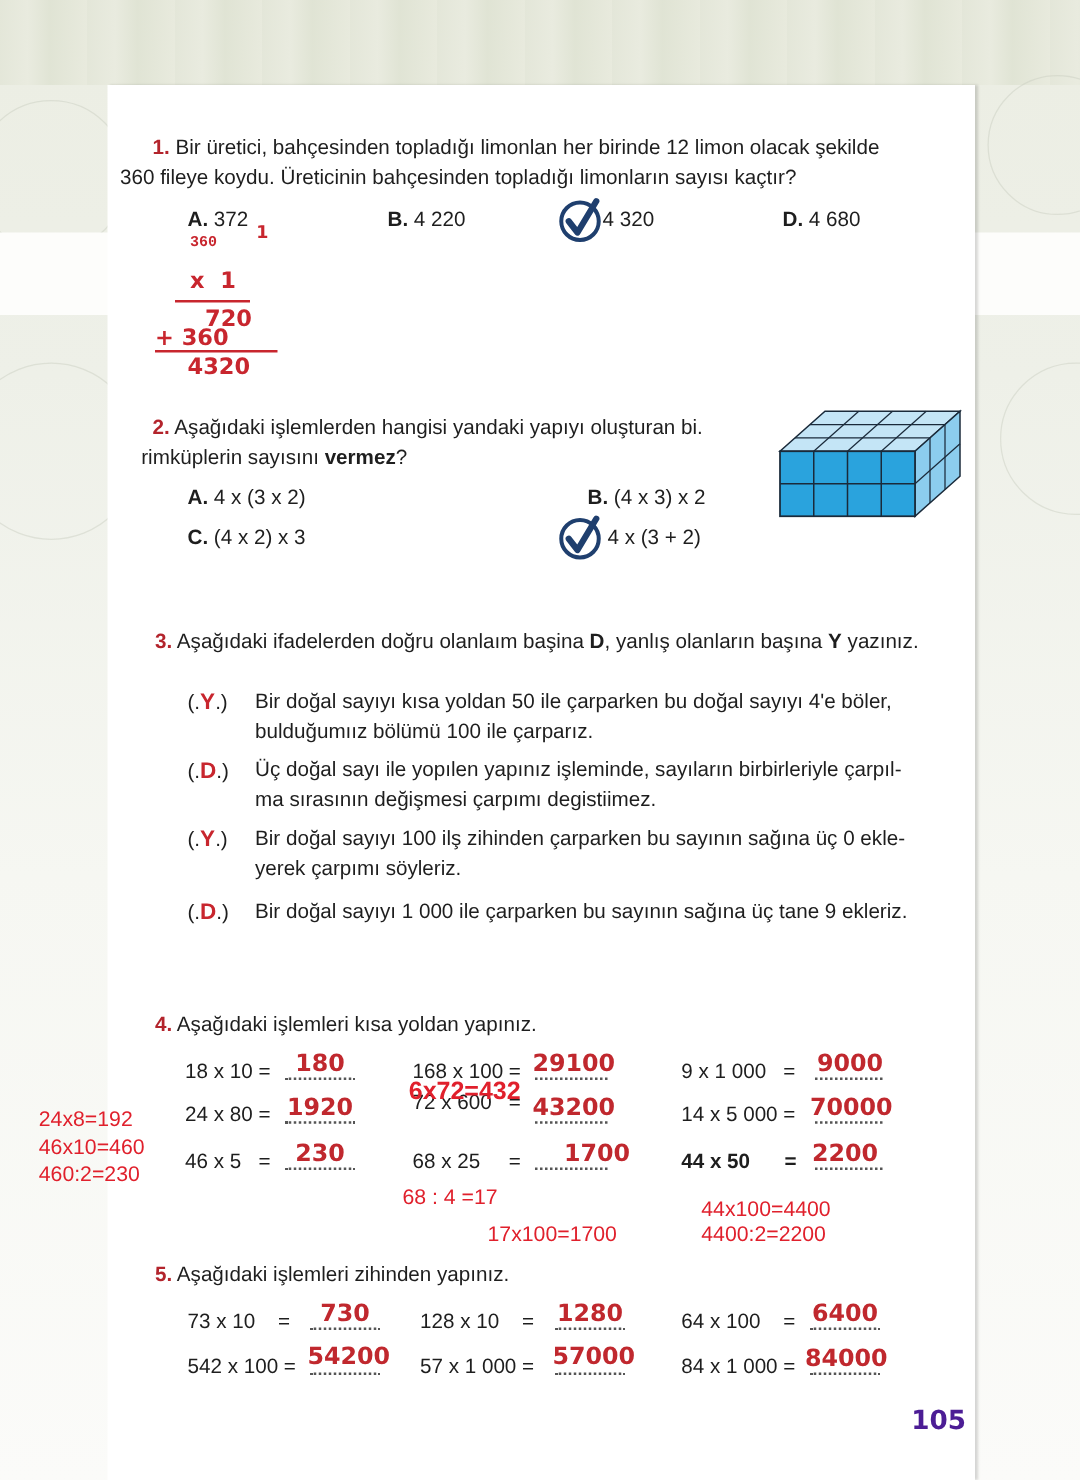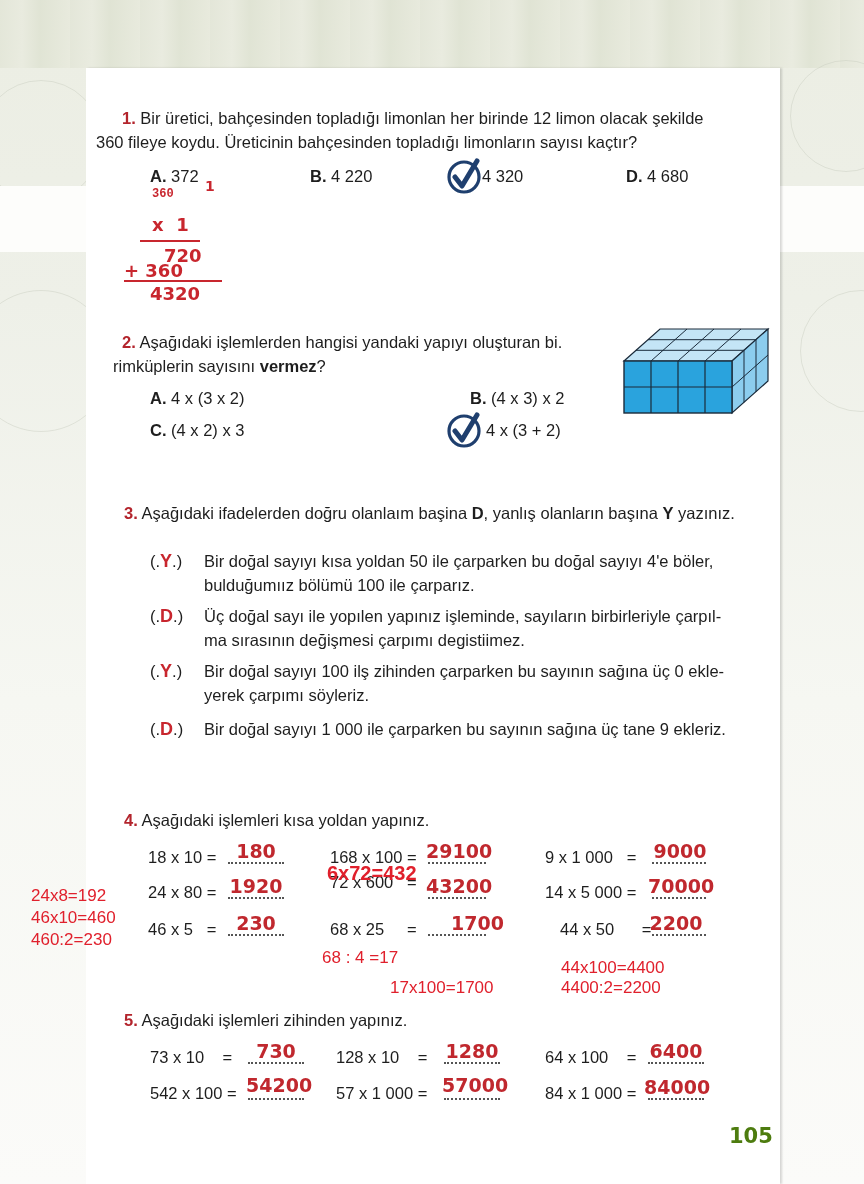--- a/index.html
+++ b/index.html
@@ -27,21 +27,21 @@
   .qtext { font-size:16.5px; line-height:22px; color:#1e1e1e; }
   .qnum { color:#b3242c; font-weight:bold; }
   .opt-letter { font-weight:bold; }
   .red-hand { color:#c8262e; font-weight:bold; font-family:"DejaVu Sans", sans-serif; }
   .red-note { color:#e0202c; font-family:"Liberation Sans", sans-serif; font-size:17px; line-height:20px; }
   .ans {
     color:#c0282e; font-weight:bold; font-family:"DejaVu Sans", sans-serif; font-size:19px;
   }
   .dots { border-bottom:2px dotted #555; display:inline-block; height:4px; }
   .tf-mark { color:#c8262e; font-weight:bold; font-size:18px; }
-  .pagenum { font-weight:bold; font-size:21px; color:#4d7c0f; font-family:"DejaVu Sans", sans-serif; }
+  .pagenum { font-weight:bold; font-size:21px; color:#4c1d95; font-family:"DejaVu Sans", sans-serif; }
   .check {
     position:absolute; width:36px; height:36px;
   }
 </style>
 </head>
 <body>
 
 <div class="bg-band-top"></div>
 <div class="swirl" style="left:-20px;top:80px;width:120px;height:120px;"></div>
 <div class="swirl" style="left:790px;top:60px;width:110px;height:110px;"></div>
@@ -192,21 +192,21 @@
 <div class="abs dots" style="left:428px;top:930px;width:58px;"></div>
 
 <div class="abs qtext" style="left:545px;top:846px;white-space:pre;">9 x 1 000   =</div>
 <div class="abs" style="left:650px;top:840px;width:60px;text-align:center;"><span class="ans">9000</span></div>
 <div class="abs dots" style="left:652px;top:858px;width:54px;"></div>
 
 <div class="abs qtext" style="left:545px;top:881px;white-space:pre;">14 x 5 000 =</div>
 <div class="abs" style="left:648px;top:875px;width:66px;text-align:center;"><span class="ans">70000</span></div>
 <div class="abs dots" style="left:652px;top:893px;width:54px;"></div>
 
-<div class="abs qtext" style="left:560px;top:918px;white-space:pre;">44 x 50      =</div>
+<div class="abs qtext" style="left:545px;top:918px;white-space:pre;font-weight:bold;">44 x 50      =</div>
 <div class="abs" style="left:648px;top:912px;width:56px;text-align:center;"><span class="ans">2200</span></div>
 <div class="abs dots" style="left:652px;top:930px;width:54px;"></div>
 
 <div class="abs red-note" style="left:31px;top:886px;">24x8=192</div>
 <div class="abs red-note" style="left:31px;top:908px;">46x10=460</div>
 <div class="abs red-note" style="left:31px;top:930px;">460:2=230</div>
 <div class="abs red-note" style="left:327px;top:863px;font-weight:bold;font-size:20px;">6x72=432</div>
 <div class="abs red-note" style="left:322px;top:948px;">68 : 4 =17</div>
 <div class="abs red-note" style="left:390px;top:978px;">17x100=1700</div>
 <div class="abs red-note" style="left:561px;top:958px;">44x100=4400</div>

